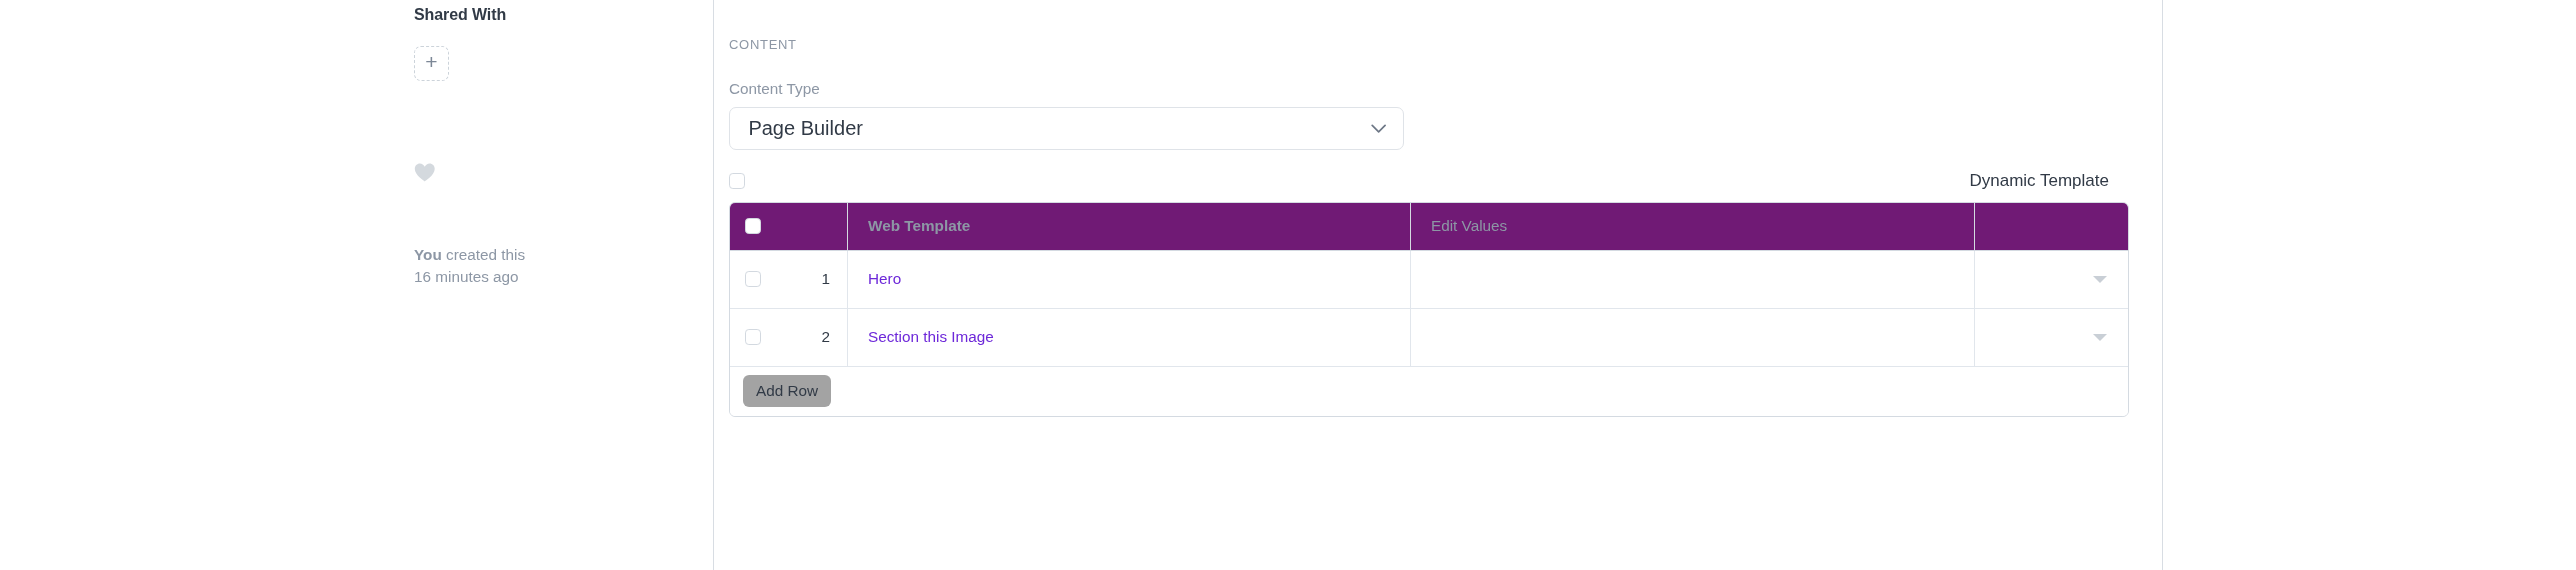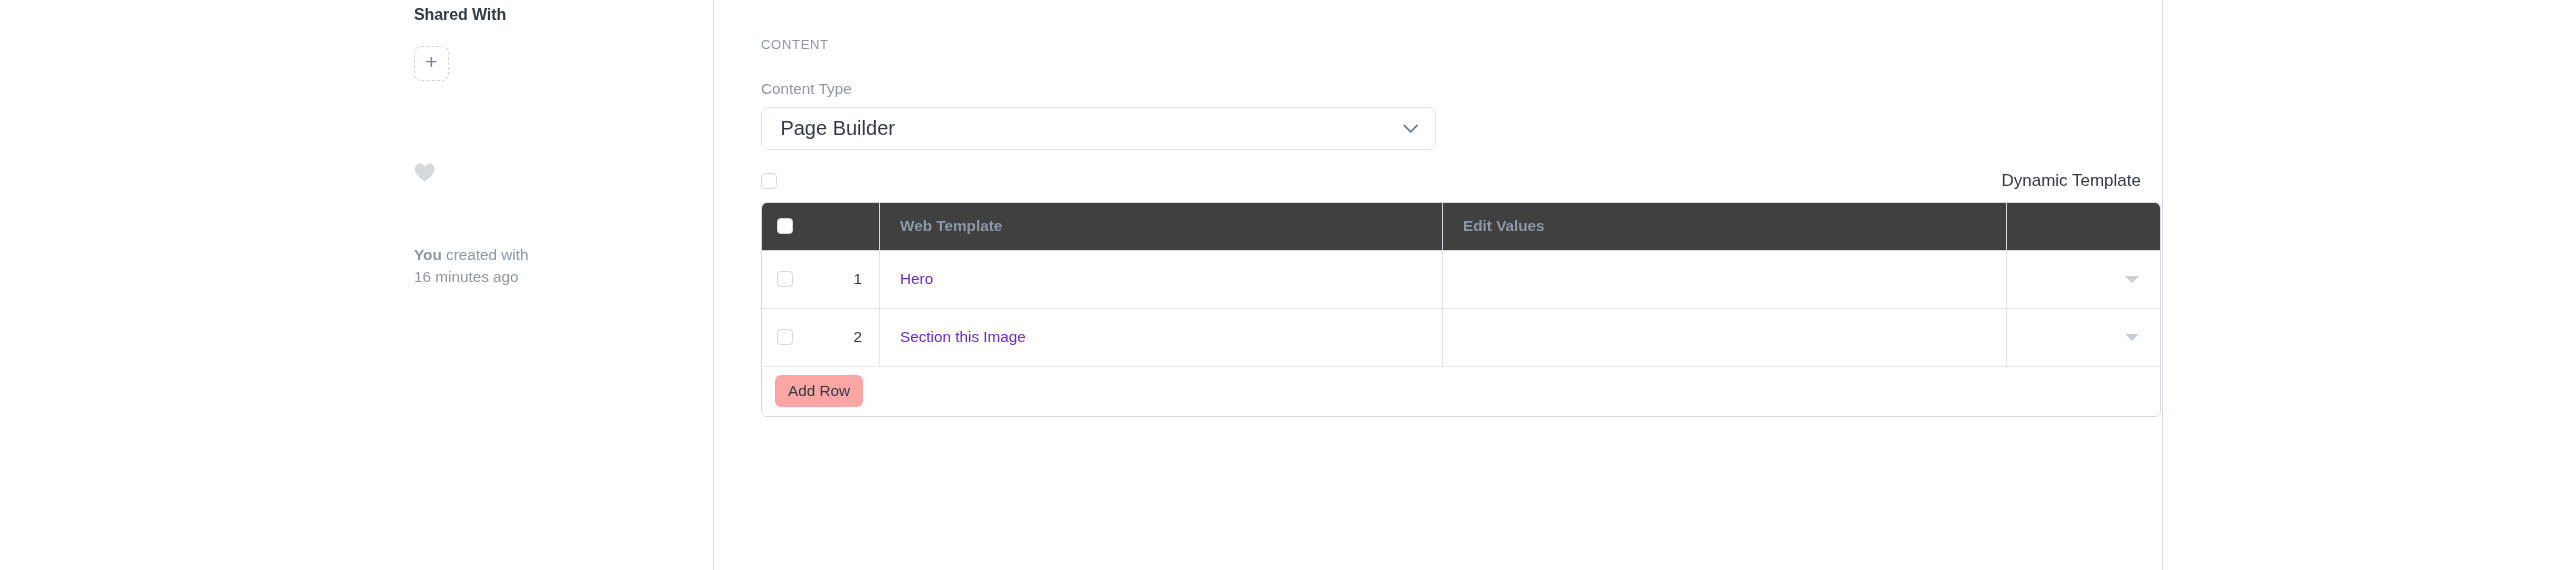--- a/index.html
+++ b/index.html
@@ -96,21 +96,21 @@
     font-weight: 400;
   }
   .activity-line .who {
     font-weight: 700;
     color: #8d97a5;
   }
 
   
   .main {
     position: absolute;
-    left: 714px;
+    left: 682px;
     top: 0;
     width: 1448px;
     height: 570px;
   }
   .main-inner {
     position: absolute;
     left: 47px;
     top: 0;
     width: 1380px;
   }
@@ -195,21 +195,21 @@
     overflow: hidden;
     background: #fff;
   }
 
   .grid-row {
     display: flex;
     width: 100%;
   }
 
   .grid-head {
-    background: #404040;
+    background: #701a75;
     border-bottom: 0.8px solid #d4dae1;
     height: 48px;
   }
   .grid-body-row {
     background: #ffffff;
     border-bottom: 0.8px solid #e1e6ec;
     height: 58px;
   }
   .grid-body-row:last-of-type { border-bottom: 0.8px solid #d4dae1; }
 
@@ -250,21 +250,21 @@
     flex: none;
     border-left: 0.8px solid #e1e6ec;
     display: flex;
     align-items: center;
     padding-left: 20px;
     font-size: 15.3px;
     color: #313a46;
   }
   .grid-head .c-values {
     border-left: 0.8px solid #d4dae1;
-    font-weight: 700;
+    font-weight: 400;
     color: #8d97a5;
     text-align: center;
   }
   .c-action {
     flex: 1 1 auto;
     border-left: 0.8px solid #e1e6ec;
     display: flex;
     align-items: center;
     justify-content: flex-end;
     padding-right: 21px;
@@ -280,21 +280,21 @@
   }
 
   .grid-foot {
     height: 49px;
     display: flex;
     align-items: center;
     padding-left: 13px;
     background: #ffffff;
   }
   .add-row-btn {
-    background: #fca5a5;
+    background: #a3a3a3;
     color: #313a46;
     border: none;
     border-radius: 6.1px;
     font-family: "Liberation Sans", sans-serif;
     font-size: 15.3px;
     padding: 7px 13px;
     cursor: pointer;
   }
 
   
@@ -324,21 +324,21 @@
       <div class="heart-wrap">
         <svg width="21.5" height="19" viewBox="0 0 28 25">
           <path d="M14 24.2 C14 24.2 0.9 16.1 0.9 7.9 C0.9 3.8 3.9 0.8 7.6 0.8 C10.4 0.8 12.8 2.5 14 5.0 C15.2 2.5 17.6 0.8 20.4 0.8 C24.1 0.8 27.1 3.8 27.1 7.9 C27.1 16.1 14 24.2 14 24.2 Z" fill="#d4d9de"></path>
         </svg>
       </div>
 
       <div class="activity">
 
 
         <div class="activity-block">
-          <div class="activity-line"><span class="who">You</span><span> created with</span></div>
+          <div class="activity-line"><span class="who">You</span><span> created this</span></div>
           <div class="activity-line">16 minutes ago</div>
         </div>
 
       </div>
     </div>
   </div>
 
   <div class="v-rule left"></div>
 
   <div class="main">

